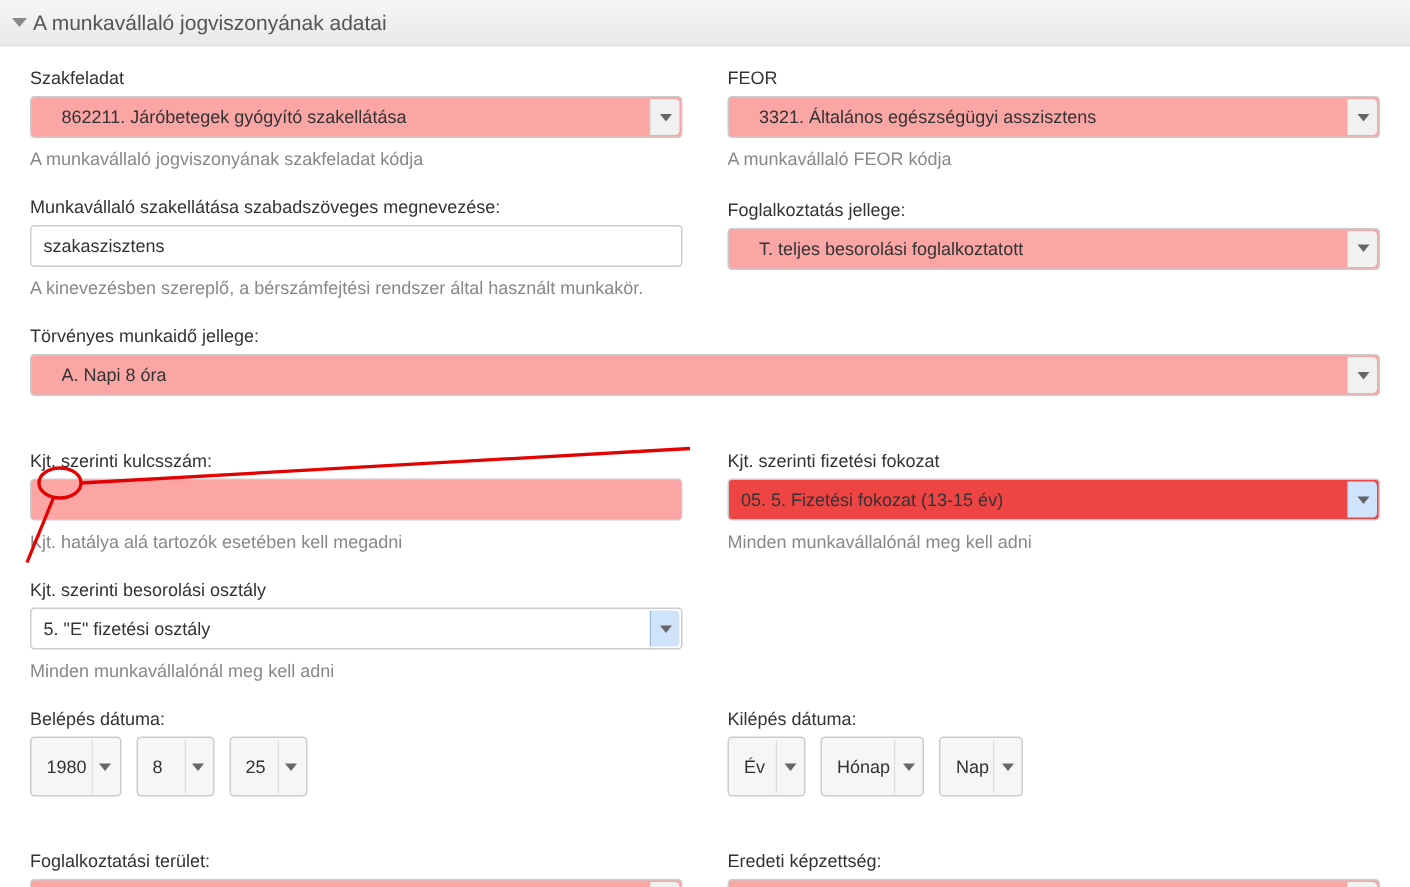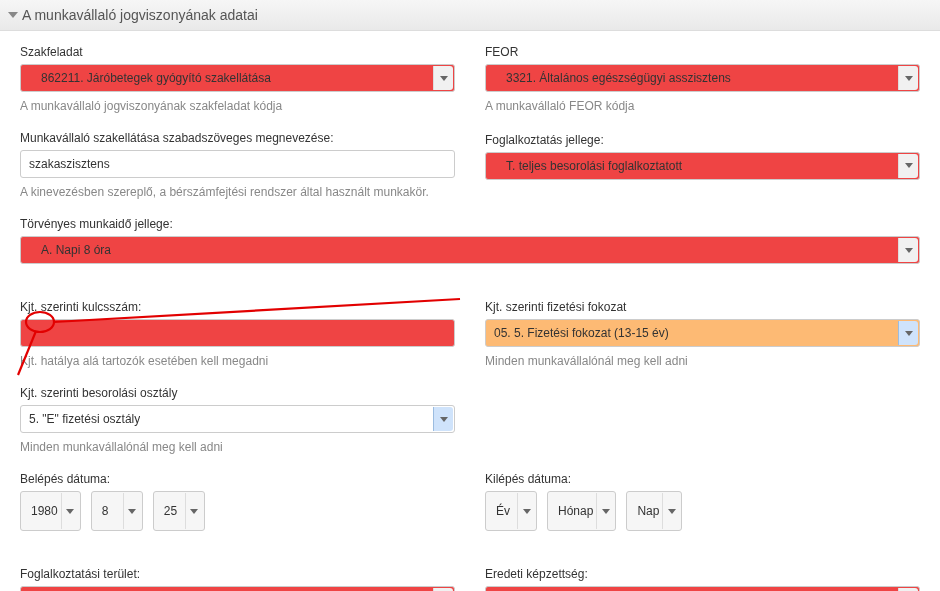--- a/index.html
+++ b/index.html
@@ -63,21 +63,21 @@
     border-radius: 3px;
     background: #f1f1f1;
     padding: 0 8px;
     font-size: 12px;
     color: #333;
     position: relative;
     display: flex;
     align-items: center;
     justify-content: space-between;
   }
-  .ctrl.readonly { background: #ef4444; color:#333;padding-left:20px;}
+  .ctrl.readonly { background: #fca5a5; color:#333;padding-left:20px;}
   .ctrl.active-blue .chev {
     background: #cfe3fb;
     border-left-color:#9bbce0;
   }
   .ctrl .val { white-space: nowrap; overflow: hidden; text-overflow: ellipsis; }
   .ctrl .chev {
     position: absolute;
     right: 1px; top: 1px; bottom: 1px;
     width: 20px;
     border-left: 1px solid #ddd;
@@ -188,21 +188,21 @@
   <div class="row">
     <div class="col">
       <span class="field-label">Kjt. szerinti kulcsszám:</span>
       <div class="ctrl readonly" id="kulcsszam-ctrl">
         <span class="val"></span>
       </div>
       <span class="field-help">Kjt. hatálya alá tartozók esetében kell megadni</span>
     </div>
     <div class="col">
       <span class="field-label">Kjt. szerinti fizetési fokozat</span>
-      <div class="ctrl active-blue" style="background:#fdba74">
+      <div class="ctrl active-blue" style="background:#ef4444">
         <span class="val">05. 5. Fizetési fokozat (13-15 év)</span>
         <span class="chev"></span>
       </div>
       <span class="field-help">Minden munkavállalónál meg kell adni</span>
     </div>
   </div>
 
   <div class="row">
     <div class="col">
       <span class="field-label">Kjt. szerinti besorolási osztály</span>

